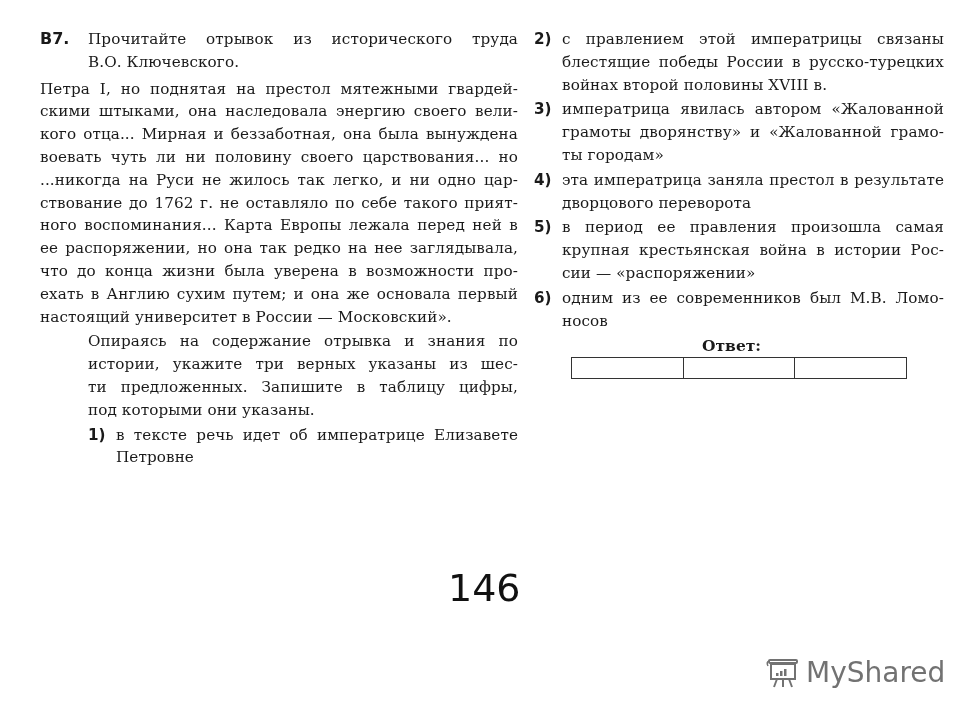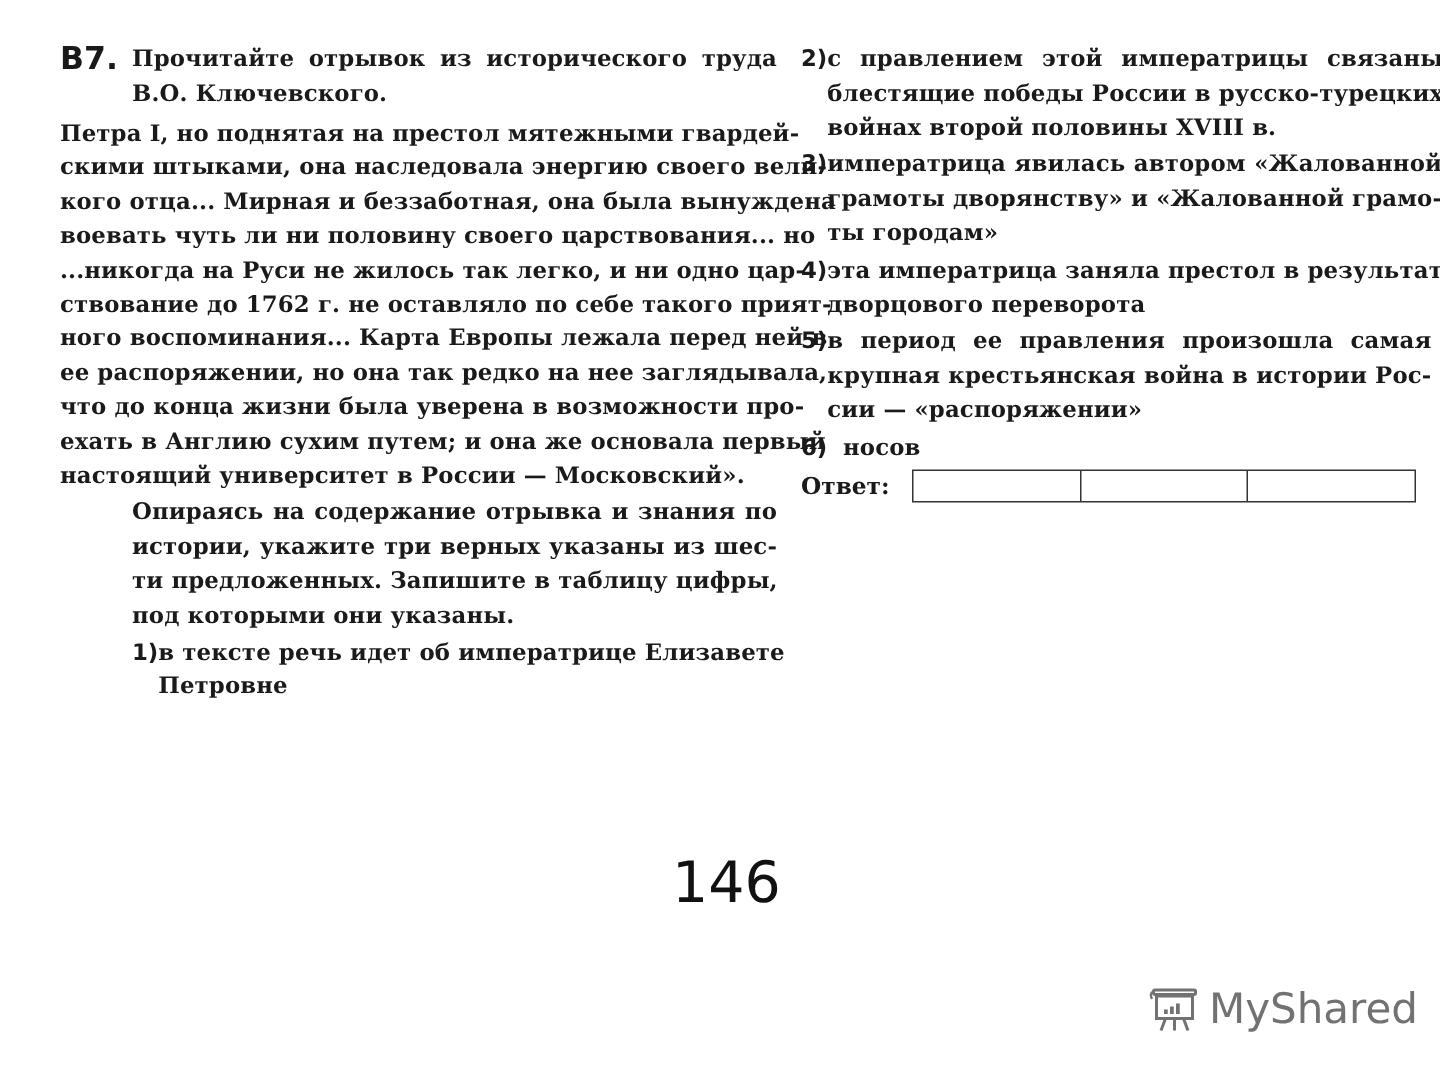--- a/index.html
+++ b/index.html
@@ -6,34 +6,34 @@
   body {
     width: 960px; height: 720px; background: #ffffff; position: relative; overflow: hidden;
     font-family: "DejaVu Serif", "Liberation Serif", serif; color: #1a1a1a;
   }
   .page { position: absolute; left: 0; top: 0; width: 960px; height: 720px; }
   .col { position: absolute; top: 28px; }
   .col-left { left: 40px; width: 478px; }
   .col-right { left: 534px; width: 410px; }
   .line {
     font-size: 15.2px; line-height: 22.8px; height: 22.8px; white-space: nowrap;
-    text-align: justify; text-align-last: justify; letter-spacing: 0.1px; font-weight: bold;
+    text-align: justify; text-align-last: justify; letter-spacing: 0.1px; font-weight: normal;
   }
   .line.last { text-align-last: left; }
   .task-head { display: flex; }
-  .task-num { width: 48px; font-weight: bold; font-size: 21px; line-height: 22.8px; font-family: "DejaVu Sans", sans-serif; }
+  .task-num { width: 48px; font-weight: bold; font-size: 16px; line-height: 22.8px; font-family: "DejaVu Sans", sans-serif; }
   .task-body { flex: 1; }
   .quote { margin-top: 4px; }
   .quote .first { text-indent: 24px; }
   .instr { margin-top: 2px; padding-left: 48px; }
   .opt { display: flex; margin-top: 2px; }
   .opt-num { width: 28px; font-weight: bold; font-size: 15.2px; line-height: 22.8px; font-family: "DejaVu Sans", sans-serif; }
   .opt-text { flex: 1; }
   .opt-left { padding-left: 48px; }
-  .answer-row { display: flex; align-items: center; margin-top: 3px; }
+  .answer-row { display: flex; align-items: center; margin-top: 3px; flex-direction: column; }
   .answer-label { width: 74px; font-size: 15.5px; font-weight: bold; line-height: 22px; }
   .answer-table { display: flex; border: 1.5px solid #333; height: 20px; width: 334px; }
   .answer-cell { flex: 1; border-right: 1.5px solid #333; }
   .answer-cell:last-child { border-right: none; }
   .page-number {
     position: absolute; left: 448px; top: 566px; font-family: "DejaVu Sans", sans-serif;
     font-size: 38px; color: #111; font-weight: normal;
   }
   .watermark {
     position: absolute; left: 766px; top: 656px; display: flex; align-items: center; gap: 6px;
@@ -113,20 +113,21 @@
       <div class="opt-num">5)</div>
       <div class="opt-text">
         <div class="line">в период ее правления произошла самая</div>
         <div class="line">крупная крестьянская война в истории Рос-</div>
         <div class="line last">сии — «распоряжении»</div>
       </div>
     </div>
     <div class="opt">
       <div class="opt-num">6)</div>
       <div class="opt-text">
+        <div class="line">одним из ее современников был М.В. Ломо-</div>
         <div class="line last">носов</div>
       </div>
     </div>
 
     <div class="answer-row">
       <div class="answer-label">Ответ:</div>
       <div class="answer-table">
         <div class="answer-cell"></div>
         <div class="answer-cell"></div>
         <div class="answer-cell"></div>

